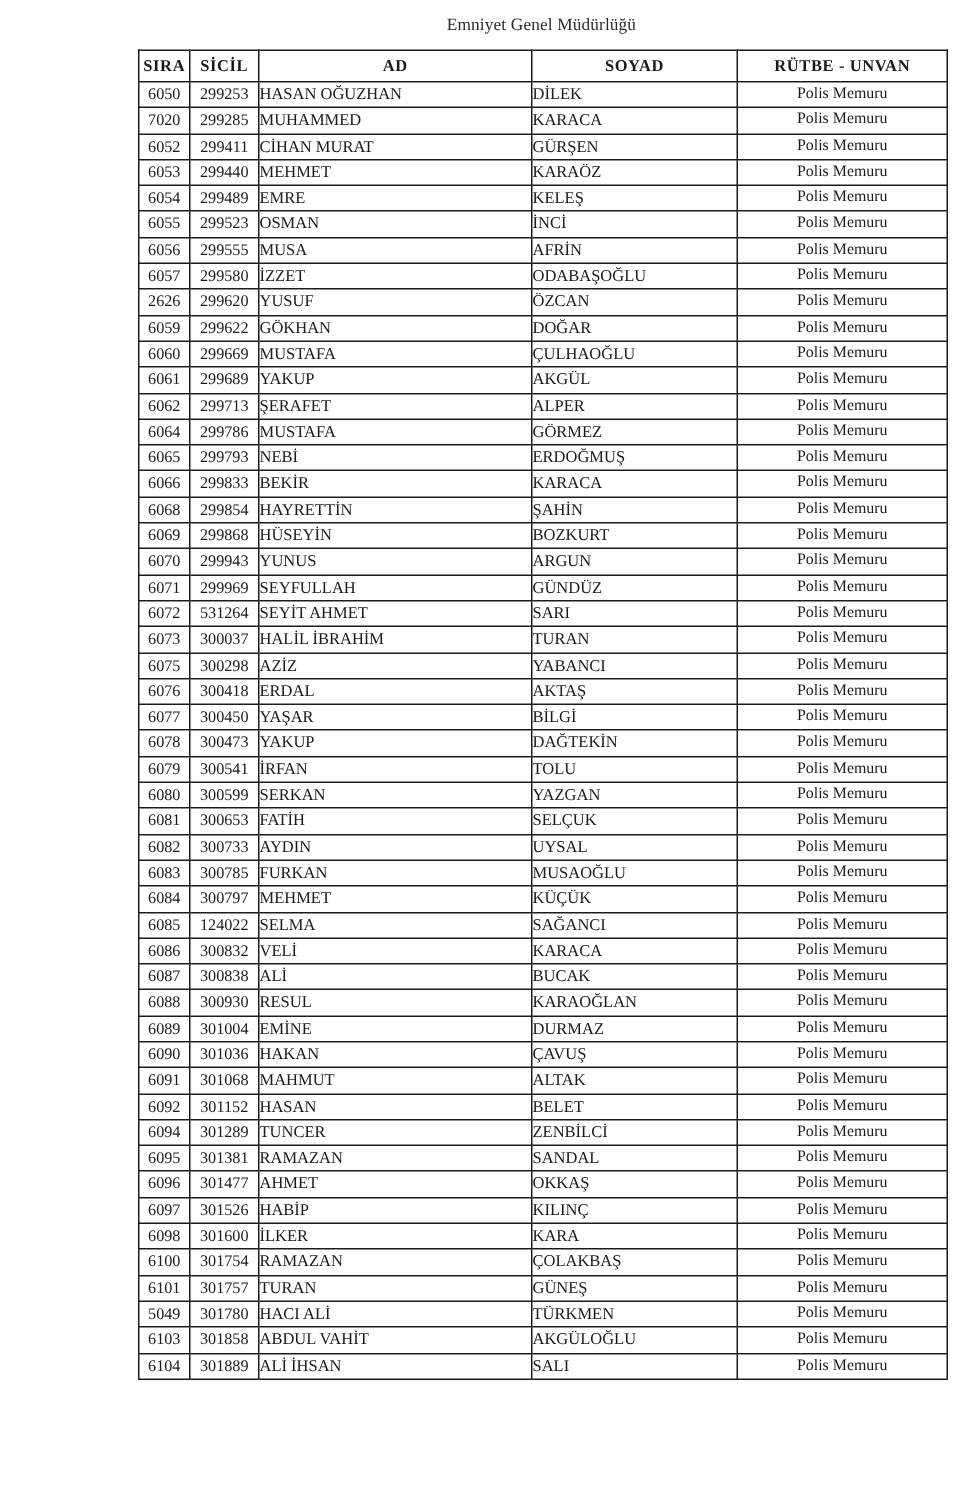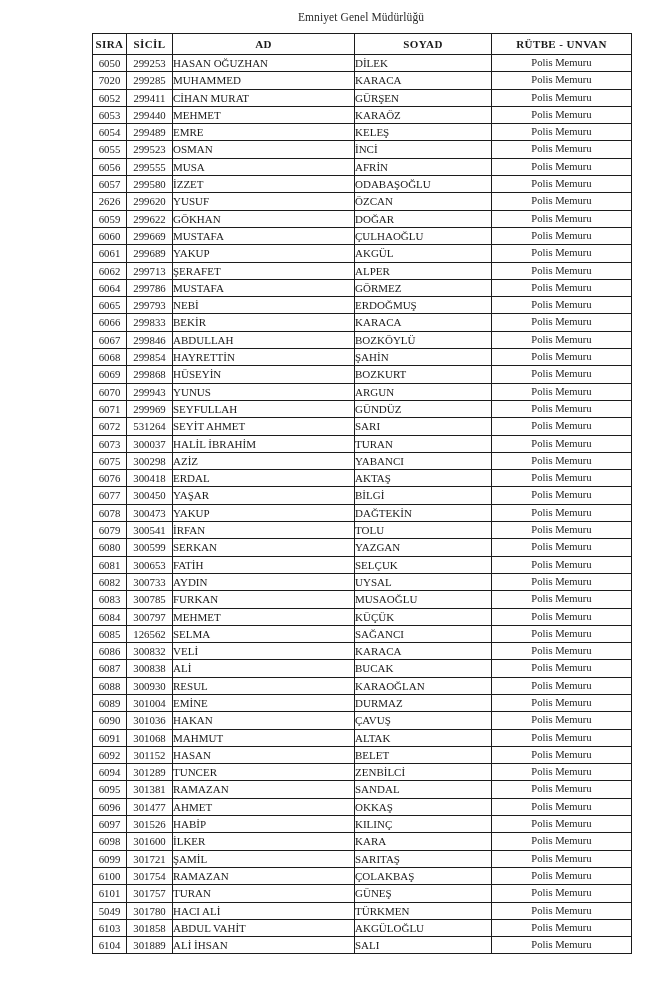--- a/index.html
+++ b/index.html
@@ -211,27 +211,20 @@
           <td class="rutbe">Polis Memuru</td>
         </tr>
         <tr>
           <td class="sira">6066</td>
           <td class="sicil">299833</td>
           <td class="ad">BEKİR</td>
           <td class="soyad">KARACA</td>
           <td class="rutbe">Polis Memuru</td>
         </tr>
         <tr>
-          <td class="sira">6067</td>
-          <td class="sicil">299846</td>
-          <td class="ad">ABDULLAH</td>
-          <td class="soyad">BOZKÖYLÜ</td>
-          <td class="rutbe">Polis Memuru</td>
-        </tr>
-        <tr>
           <td class="sira">6068</td>
           <td class="sicil">299854</td>
           <td class="ad">HAYRETTİN</td>
           <td class="soyad">ŞAHİN</td>
           <td class="rutbe">Polis Memuru</td>
         </tr>
         <tr>
           <td class="sira">6069</td>
           <td class="sicil">299868</td>
           <td class="ad">HÜSEYİN</td>
@@ -331,21 +324,21 @@
         </tr>
         <tr>
           <td class="sira">6084</td>
           <td class="sicil">300797</td>
           <td class="ad">MEHMET</td>
           <td class="soyad">KÜÇÜK</td>
           <td class="rutbe">Polis Memuru</td>
         </tr>
         <tr>
           <td class="sira">6085</td>
-          <td class="sicil">126562</td>
+          <td class="sicil">124022</td>
           <td class="ad">SELMA</td>
           <td class="soyad">SAĞANCI</td>
           <td class="rutbe">Polis Memuru</td>
         </tr>
         <tr>
           <td class="sira">6086</td>
           <td class="sicil">300832</td>
           <td class="ad">VELİ</td>
           <td class="soyad">KARACA</td>
           <td class="rutbe">Polis Memuru</td>
@@ -421,27 +414,20 @@
           <td class="rutbe">Polis Memuru</td>
         </tr>
         <tr>
           <td class="sira">6098</td>
           <td class="sicil">301600</td>
           <td class="ad">İLKER</td>
           <td class="soyad">KARA</td>
           <td class="rutbe">Polis Memuru</td>
         </tr>
         <tr>
-          <td class="sira">6099</td>
-          <td class="sicil">301721</td>
-          <td class="ad">ŞAMİL</td>
-          <td class="soyad">SARITAŞ</td>
-          <td class="rutbe">Polis Memuru</td>
-        </tr>
-        <tr>
           <td class="sira">6100</td>
           <td class="sicil">301754</td>
           <td class="ad">RAMAZAN</td>
           <td class="soyad">ÇOLAKBAŞ</td>
           <td class="rutbe">Polis Memuru</td>
         </tr>
         <tr>
           <td class="sira">6101</td>
           <td class="sicil">301757</td>
           <td class="ad">TURAN</td>

